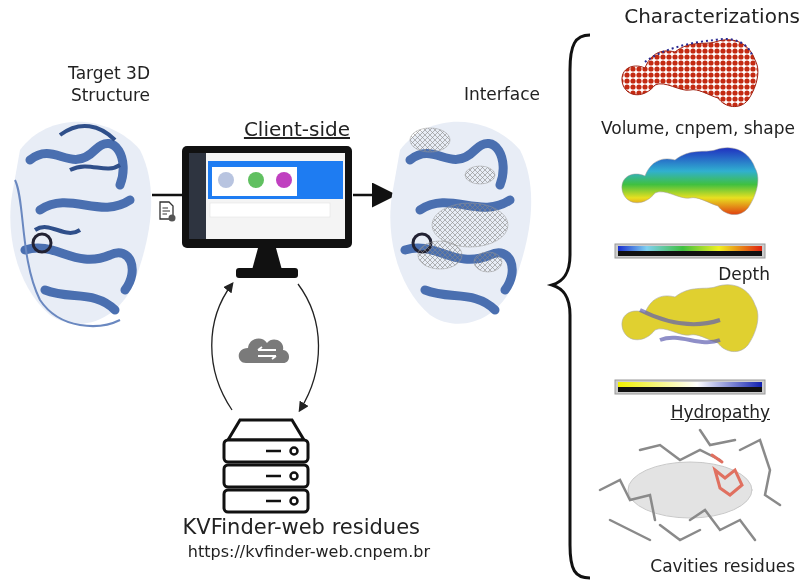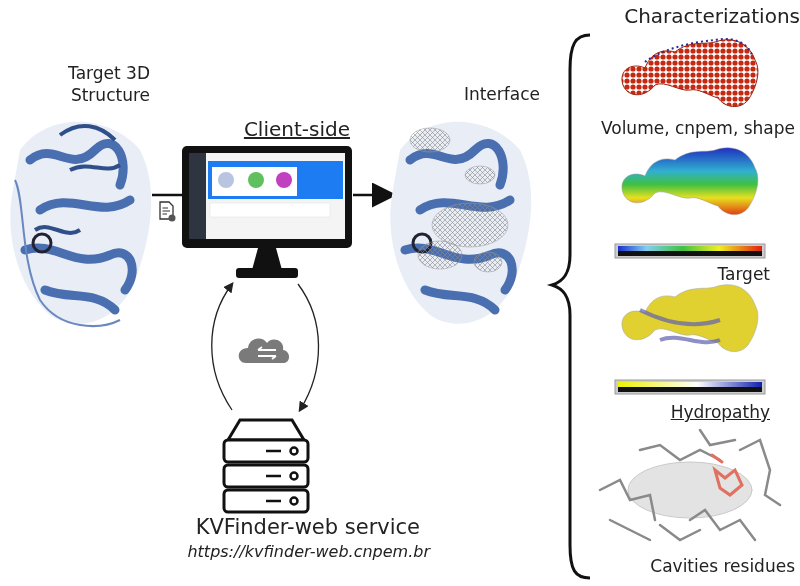--- a/index.html
+++ b/index.html
@@ -8,38 +8,38 @@
   .lbl{font-size:17px;text-align:right;white-space:nowrap;}
   #title-target{left:10px;top:62px;width:140px;line-height:22px;}
   #title-client{left:190px;top:117px;width:160px;font-size:20px;text-decoration:underline;}
   #title-cavities{left:420px;top:84px;width:120px;}
   #title-char{left:590px;top:4px;width:210px;font-size:20px;}
   #lbl-vol{left:580px;top:118px;width:215px;}
   #lbl-depth{left:610px;top:264px;width:160px;}
   #lbl-hydro{left:610px;top:402px;width:160px;text-decoration:underline;}
   #lbl-iface{left:585px;top:556px;width:210px;}
   #svc-name{left:120px;top:515px;width:300px;font-size:21px;}
-  #svc-url{left:110px;top:542px;width:320px;font-size:16px;font-style:italic;}
+  #svc-url{left:110px;top:542px;width:320px;font-size:16px;}
   svg{position:absolute;left:0;top:0;}
 </style>
 </head>
 <body>
 
 <div class="abs lbl" id="title-target">
   <div>Target 3D</div>
   <div>Structure</div>
 </div>
 <div class="abs lbl" id="title-client">Client-side</div>
 <div class="abs lbl" id="title-cavities">Interface</div>
 <div class="abs lbl" id="title-char">Characterizations</div>
 <div class="abs lbl" id="lbl-vol">Volume, cnpem, shape</div>
-<div class="abs lbl" id="lbl-depth">Target</div>
+<div class="abs lbl" id="lbl-depth">Depth</div>
 <div class="abs lbl" id="lbl-hydro">Hydropathy</div>
 <div class="abs lbl" id="lbl-iface">Cavities residues</div>
-<div class="abs lbl" id="svc-name">KVFinder-web service</div>
+<div class="abs lbl" id="svc-name">KVFinder-web residues</div>
 <div class="abs lbl" id="svc-url">https://kvfinder-web.cnpem.br</div>
 
 <svg width="800" height="586" viewBox="0 0 800 586">
   <defs>
     <marker id="arrowHead" markerWidth="10" markerHeight="10" refX="8" refY="5" orient="auto">
       <path d="M0,0 L10,5 L0,10 Z" fill="#111"></path>
     </marker>
     <marker id="arrowSm" markerWidth="8" markerHeight="8" refX="6" refY="4" orient="auto">
       <path d="M0,0 L8,4 L0,8 Z" fill="#222"></path>
     </marker>

